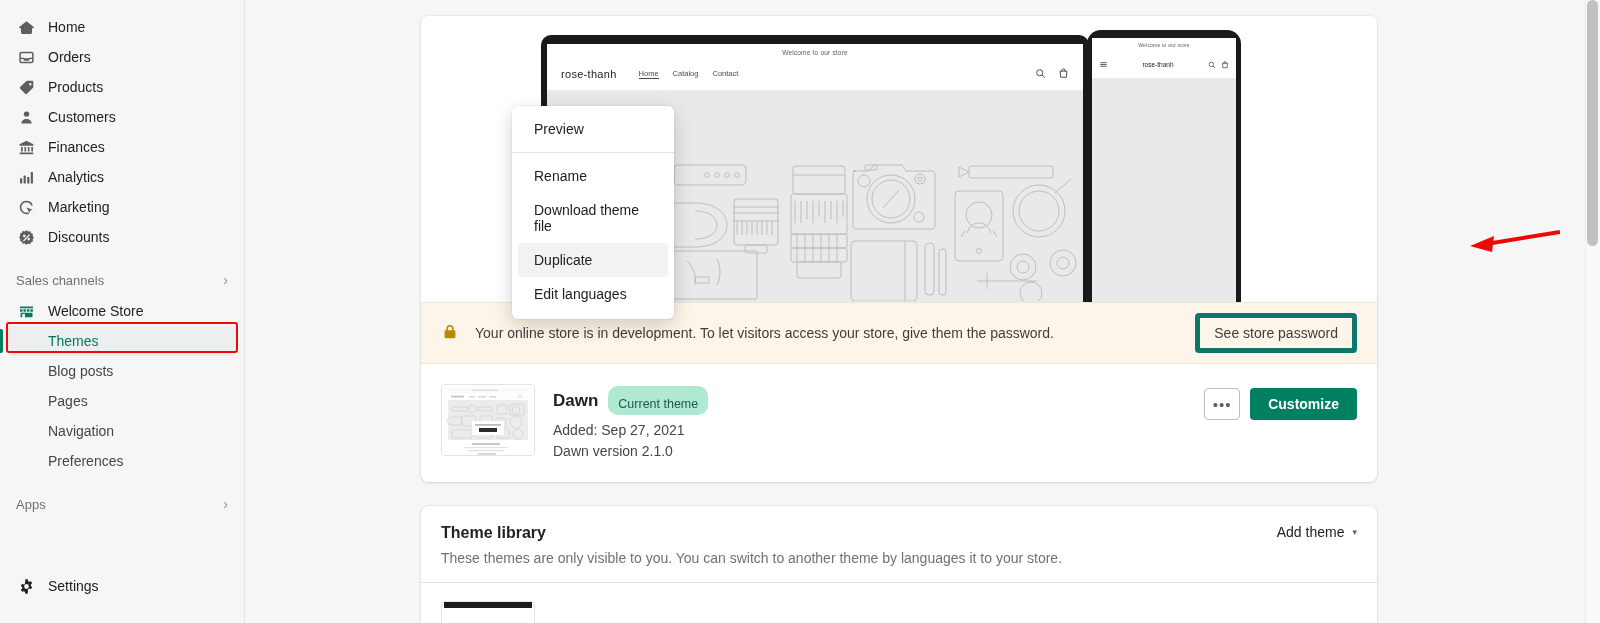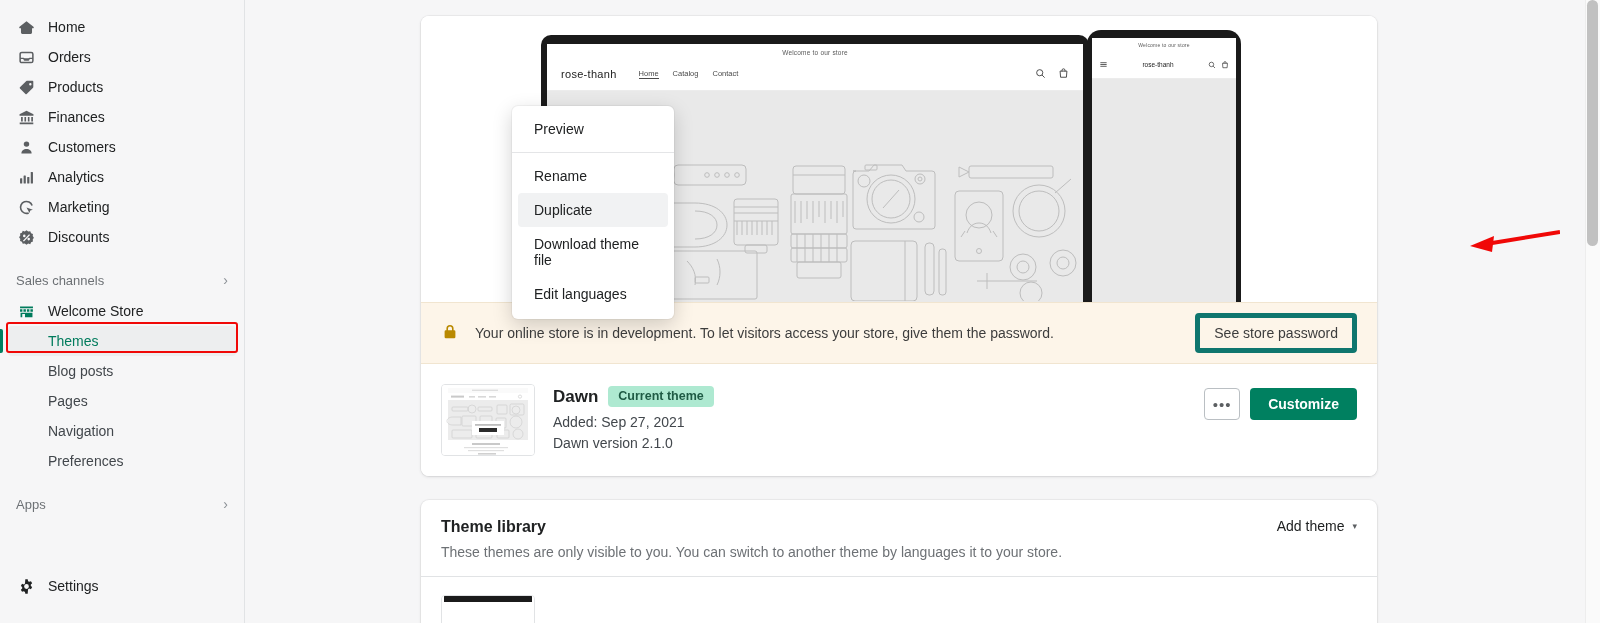--- a/index.html
+++ b/index.html
@@ -161,22 +161,22 @@
     width: 94px; height: 72px; flex: 0 0 94px;
     border: 1px solid #e1e3e5; border-radius: 4px;
     background: #fff; overflow: hidden;
   }
   .thumb svg { display: block; }
   .theme-meta { padding-top: 2px; }
   .theme-title-row { display: flex; align-items: center; gap: 10px; }
   .theme-name { font-size: 17px; font-weight: 700; color: #202223; }
   .badge {
     background: #aee9d1; color: #1f5b45;
-    font-size: 12.5px; border-radius: 4px;
-    padding: 2px 10px 3px; line-height: 1.3; font-weight: bold;
+    font-size: 12.5px; border-radius: 10px;
+    padding: 10px 10px 3px; line-height: 1.3;
   }
   .theme-sub { font-size: 14px; color: #42474c; margin-top: 5px; line-height: 1.5; }
 
   .row-actions { margin-left: auto; display: flex; align-items: center; gap: 10px; padding-top: 4px; }
   .btn-more {
     width: 36px; height: 32px; border: 1px solid #babfc3; border-radius: 4px;
     background: #fff; display: flex; align-items: center; justify-content: center;
     cursor: pointer; color: #5c5f62; font-size: 15px; letter-spacing: 1px; line-height: 1;
   }
   .btn-primary {
@@ -262,34 +262,34 @@
         <svg width="17" height="17" viewBox="0 0 20 20" fill="#5c5f62">
             <path d="M10.5 2H17a1 1 0 0 1 1 1v6.5a1 1 0 0 1-.3.7l-7.5 7.5a1 1 0 0 1-1.4 0L2.3 11.2a1 1 0 0 1 0-1.4L9.8 2.3a1 1 0 0 1 .7-.3zm4 2.8a1.4 1.4 0 1 0 0 2.8 1.4 1.4 0 0 0 0-2.8z"></path>
           </svg>
       </span>
       <span class="lbl">Products</span>
     </div>
 
     <div class="nav-item">
       <span class="ico">
         <svg width="17" height="17" viewBox="0 0 20 20" fill="#5c5f62">
-            <path d="M10 2 1.8 6.2V8h16.4V6.2L10 2zM3.6 9.3v5.4H5.6V9.3H3.6zm4 0v5.4h1.9V9.3H7.6zm4 0v5.4h1.9V9.3h-1.9zm4 0v5.4h2V9.3h-2zM2 16v2h16v-2H2z"></path>
-          </svg>
-      </span>
-      <span class="lbl">Finances</span>
-    </div>
-
-    <div class="nav-item">
-      <span class="ico">
-        <svg width="17" height="17" viewBox="0 0 20 20" fill="#5c5f62">
             <circle cx="10" cy="6" r="3.2"></circle>
             <path d="M4 17c0-3.3 2.7-5.3 6-5.3s6 2 6 5.3H4z"></path>
           </svg>
       </span>
       <span class="lbl">Customers</span>
+    </div>
+
+    <div class="nav-item">
+      <span class="ico">
+        <svg width="17" height="17" viewBox="0 0 20 20" fill="#5c5f62">
+            <path d="M10 2 1.8 6.2V8h16.4V6.2L10 2zM3.6 9.3v5.4H5.6V9.3H3.6zm4 0v5.4h1.9V9.3H7.6zm4 0v5.4h1.9V9.3h-1.9zm4 0v5.4h2V9.3h-2zM2 16v2h16v-2H2z"></path>
+          </svg>
+      </span>
+      <span class="lbl">Finances</span>
     </div>
 
     <div class="nav-item">
       <span class="ico">
         <svg width="17" height="17" viewBox="0 0 20 20" fill="#5c5f62">
             <rect x="2.4" y="11" width="2.6" height="6" rx=".6"></rect>
             <rect x="6.6" y="7.5" width="2.6" height="9.5" rx=".6"></rect>
             <rect x="10.8" y="9.5" width="2.6" height="7.5" rx=".6"></rect>
             <rect x="15" y="3.5" width="2.6" height="13.5" rx=".6"></rect>
           </svg>
@@ -593,22 +593,22 @@
             </svg>
           </div>
         </div>
       </section>
     </div>
 
     <div class="menu" style="left:267px; top:106px;">
       <div class="menu-item">Preview</div>
       <div class="menu-sep"></div>
       <div class="menu-item">Rename</div>
+      <div class="menu-item">Download theme file</div>
       <div class="menu-item hover">Duplicate</div>
-      <div class="menu-item">Download theme file</div>
       <div class="menu-item">Edit languages</div>
     </div>
 
     <svg class="arrow" width="96" height="30" viewBox="0 0 96 30">
       <path d="M96 4 L22 16" stroke="#f00807" stroke-width="4" fill="none"></path>
       <path d="M6 18 L30 8 L28 24 Z" fill="#f00807"></path>
     </svg>
   </main>
 
   <div class="scrollbar">

